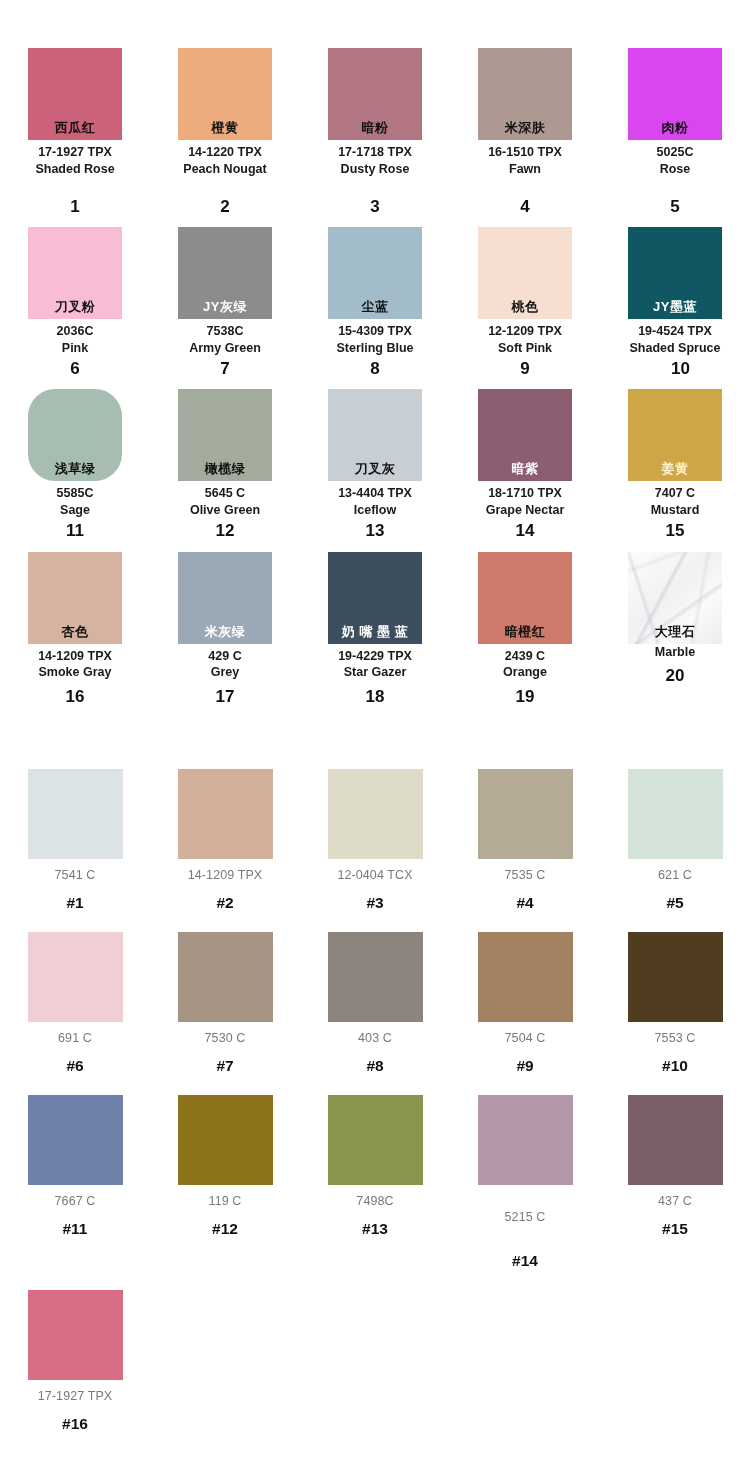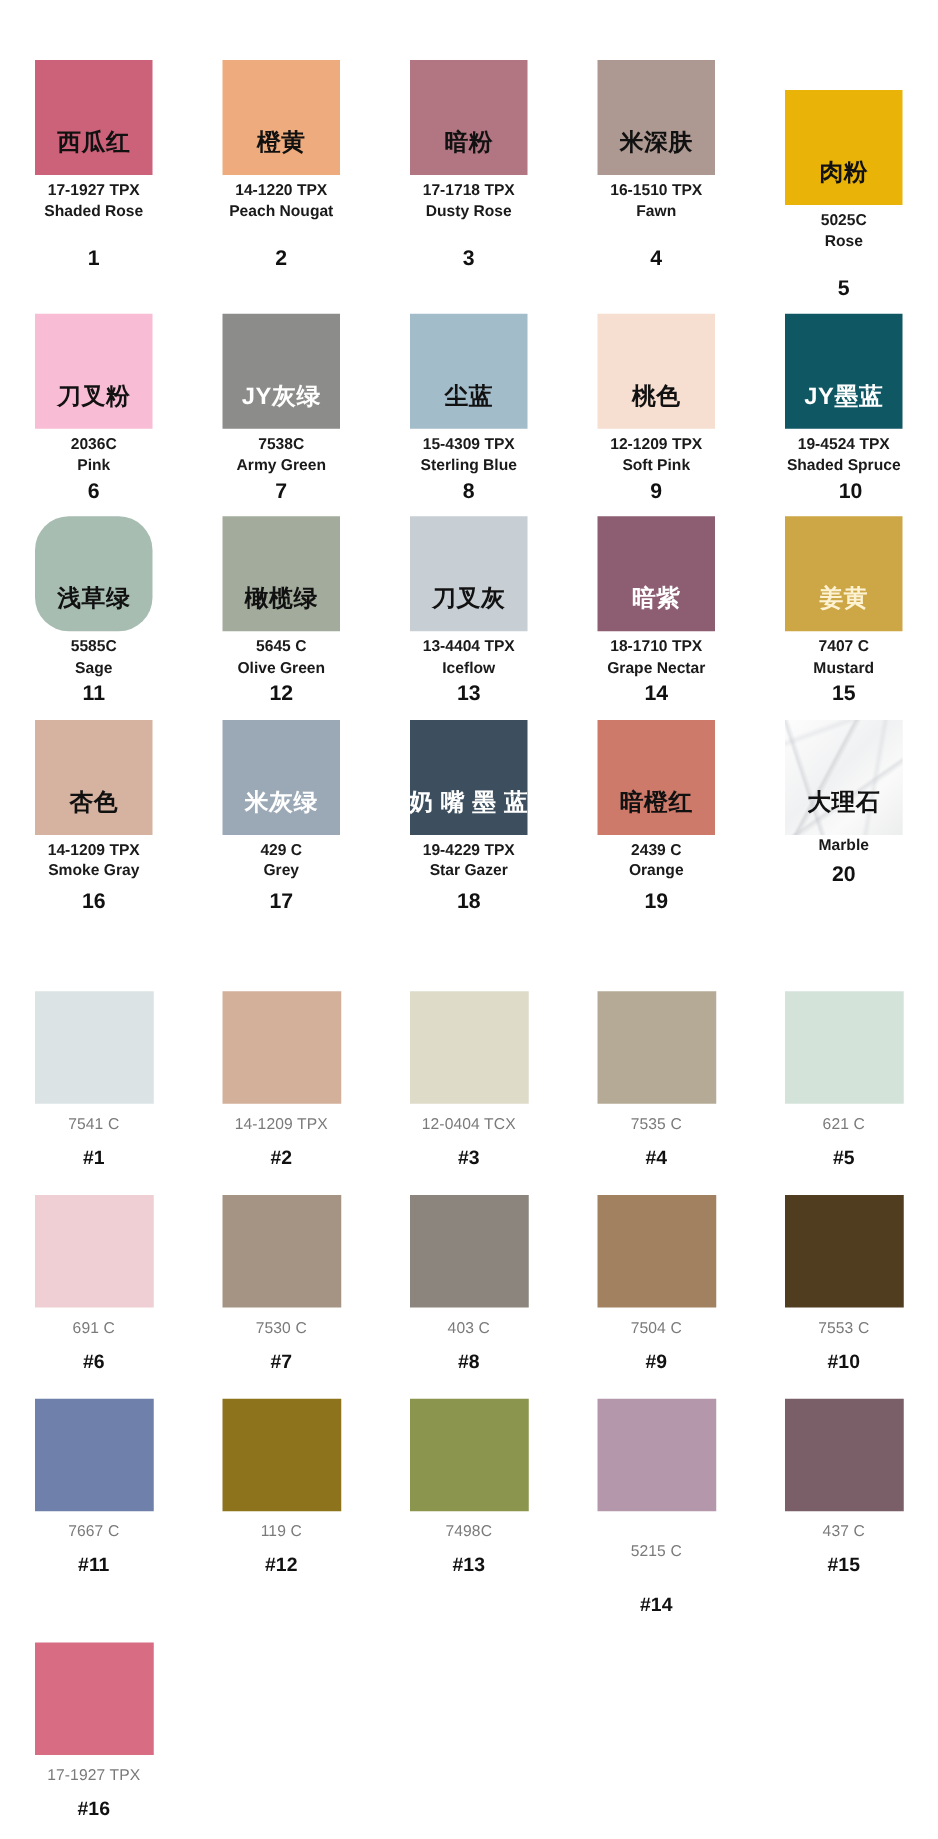--- a/index.html
+++ b/index.html
@@ -38,25 +38,25 @@
     width: 94px;
     height: 92px;
     position: relative;
     display: flex;
     align-items: flex-end;
     justify-content: center;
     box-sizing: border-box;
     overflow: hidden;
   }
   .chip-cn {
-    font-size: 19px;
+    font-size: 13px;
     font-weight: 700;
     line-height: 1;
     letter-spacing: 0.5px;
-    padding-bottom: 16px;
+    padding-bottom: 6px;
     text-shadow: none;
     white-space: nowrap;
   }
   .code-named {
     font-size: 12.5px;
     font-weight: 700;
     line-height: 1.34;
     text-align: center;
     margin-top: 4px;
     color: #1a1a1a;
@@ -156,21 +156,21 @@
       </div>
       <div class="cell-named" style="padding-top: 48px;">
         <div class="chip-named" style="background: rgb(173, 152, 146);">
           <span class="chip-cn" style="color: rgb(17, 17, 17);">米深肤</span>
         </div>
         <div class="code-named">16-1510 TPX</div>
         <div class="name-named">Fawn</div>
         <div class="idx-named" style="margin-top: 20px;">4</div>
       </div>
       <div class="cell-named" style="padding-top: 48px;">
-        <div class="chip-named" style="background: #eab308; margin-top: 24px;">
+        <div class="chip-named" style="background: #d946ef;">
           <span class="chip-cn" style="color: rgb(17, 17, 17);">肉粉</span>
         </div>
         <div class="code-named">5025C</div>
         <div class="name-named">Rose</div>
         <div class="idx-named" style="margin-top: 20px;">5</div>
       </div>
       <div class="cell-named" style="padding-top: 11px;">
         <div class="chip-named" style="background: rgb(248, 189, 212);">
           <span class="chip-cn" style="color: rgb(17, 17, 17);">刀叉粉</span>
         </div>

